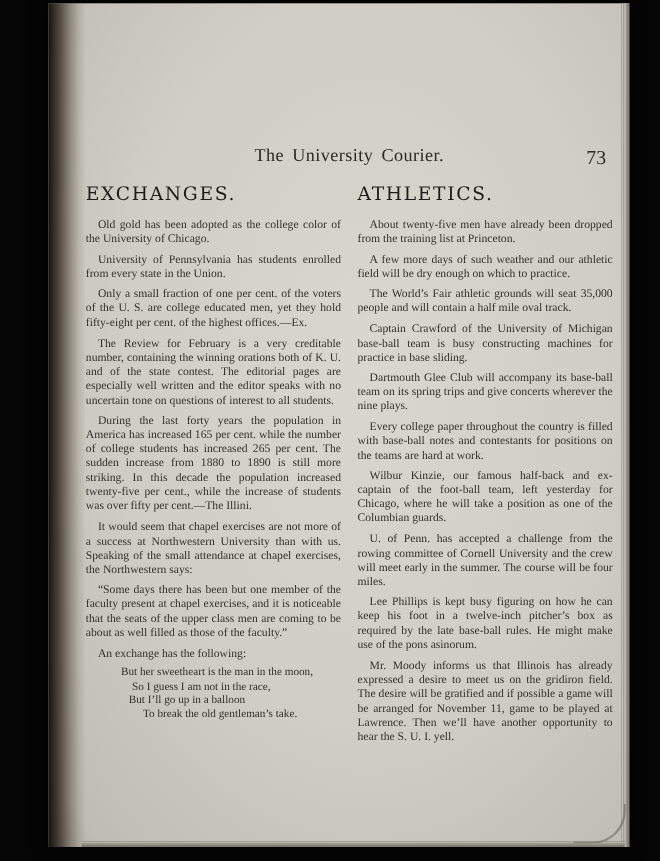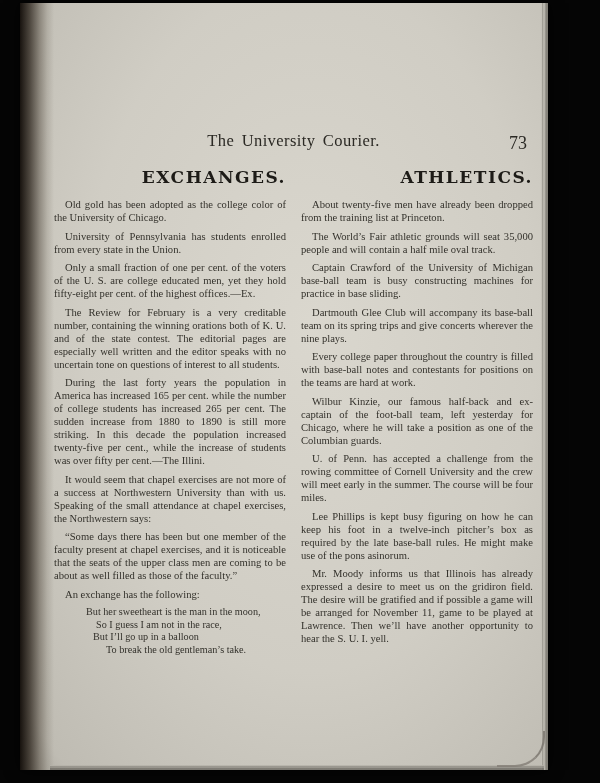--- a/index.html
+++ b/index.html
@@ -5,21 +5,21 @@
   html,body{margin:0;padding:0;}
   body{
     width:600px;height:783px;
     background:#050505;
     position:relative;
     overflow:hidden;
     font-family:"Liberation Serif", serif;
   }
   .page{
     position:absolute;
-    left:20px;top:3px;
+    left:44px;top:3px;
     width:528px;height:767px;
     background:
       radial-gradient(ellipse at 55% 42%, #dad7ce 0%, #d0cdc4 55%, #bfbcb3 92%, #aaa79e 100%);
     box-shadow:0 0 14px rgba(0,0,0,.9);
   }
   .binding{
     position:absolute;left:0;top:0;bottom:0;width:34px;
     background:linear-gradient(to right,
       rgba(15,10,6,.95) 0%, rgba(30,22,14,.72) 28%,
       rgba(50,40,28,.38) 58%, rgba(60,50,35,.14) 80%, transparent 100%);
@@ -66,23 +66,23 @@
     position:absolute;right:6px;top:2px;
     font-size:18px;color:#2b2924;
   }
   .columns{
     display:flex;
     gap:15px;
   }
   .col{flex:1;min-width:0;}
   .col-title{
     margin:4px 0 11px 0;
-    text-align:right;
+    text-align:left;
     font-family:"DejaVu Serif", serif;
-    font-weight:700;
+    font-weight:400;
     font-size:17px;
     letter-spacing:1.5px;
     color:#1d1b17;
   }
   .para{
     margin:0 0 5.5px 0;
     font-size:10.6px;
     line-height:13px;
     text-align:justify;
     text-indent:11px;
@@ -130,20 +130,21 @@
               <div class="poem-line">So I guess I am not in the race,</div>
               <div class="poem-line">But I’ll go up in a balloon</div>
               <div class="poem-line">To break the old gentleman’s take.</div>
             </div>
           </div>
       </div>
       <div class="col">
         <h2 class="col-title">ATHLETICS.</h2>
         <div class="col-body">
             <p class="para">About twenty-five men have already been dropped from the training list at Princeton.</p>
+            <p class="para">A few more days of such weather and our athletic field will be dry enough on which to practice.</p>
             <p class="para">The World’s Fair athletic grounds will seat 35,000 people and will contain a half mile oval track.</p>
             <p class="para">Captain Crawford of the University of Michigan base-ball team is busy constructing machines for practice in base sliding.</p>
             <p class="para">Dartmouth Glee Club will accompany its base-ball team on its spring trips and give concerts wherever the nine plays.</p>
             <p class="para">Every college paper throughout the country is filled with base-ball notes and contestants for positions on the teams are hard at work.</p>
             <p class="para">Wilbur Kinzie, our famous half-back and ex-captain of the foot-ball team, left yesterday for Chicago, where he will take a position as one of the Columbian guards.</p>
             <p class="para">U. of Penn. has accepted a challenge from the rowing committee of Cornell University and the crew will meet early in the summer. The course will be four miles.</p>
             <p class="para">Lee Phillips is kept busy figuring on how he can keep his foot in a twelve-inch pitcher’s box as required by the late base-ball rules. He might make use of the pons asinorum.</p>
             <p class="para">Mr. Moody informs us that Illinois has already expressed a desire to meet us on the gridiron field. The desire will be gratified and if possible a game will be arranged for November 11, game to be played at Lawrence. Then we’ll have another opportunity to hear the S. U. I. yell.</p>
           </div>
       </div>

